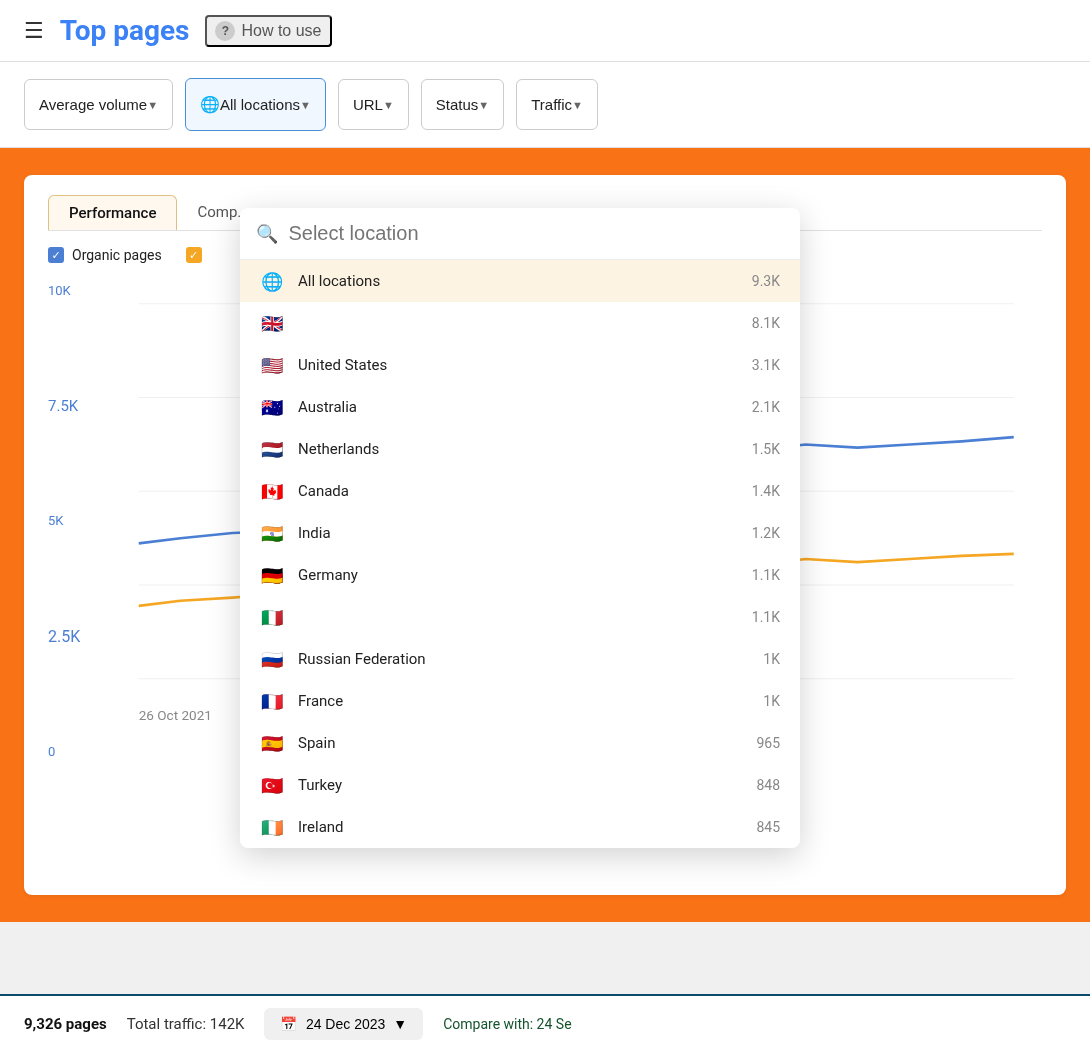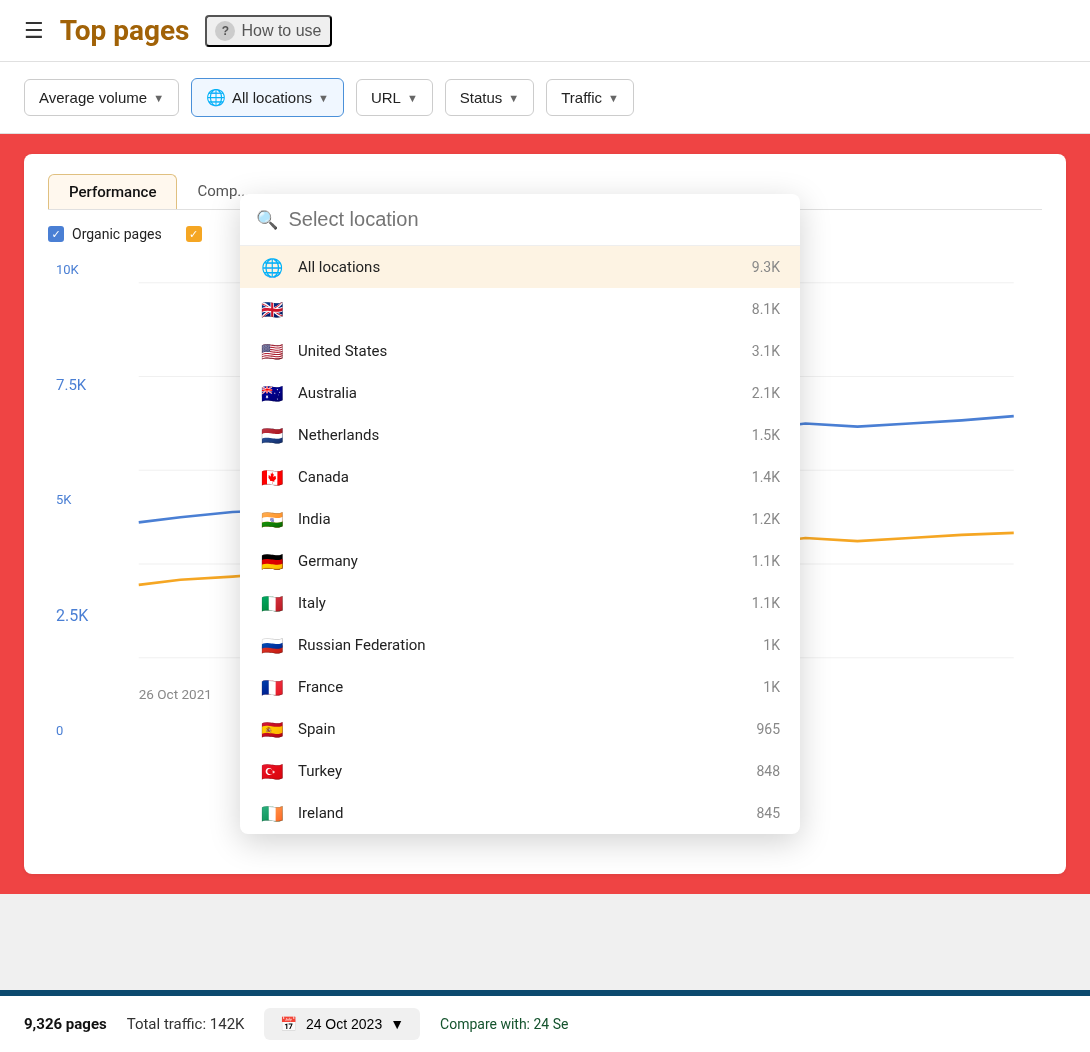--- a/index.html
+++ b/index.html
@@ -22,21 +22,21 @@
       border-bottom: 1px solid #e0e0e0;
     }
     .hamburger-icon {
       font-size: 22px;
       color: #333;
       cursor: pointer;
     }
     .page-title {
       font-size: 28px;
       font-weight: 700;
-      color: #a16207;
+      color: #3b82f6;
     }
     .how-to-use-btn {
       display: flex;
       align-items: center;
       gap: 6px;
       color: #555;
       font-size: 16px;
       cursor: pointer;
       padding: 4px 8px;
       border-radius: 4px;
@@ -59,22 +59,21 @@
       background: #fff;
       padding: 16px 24px;
       display: flex;
       align-items: center;
       gap: 12px;
       border-bottom: 1px solid #e0e0e0;
     }
     .filter-btn {
       display: flex;
       align-items: center;
-      gap: 6px;
-      padding: 9px 14px;
+      padding: 16px 14px;
       border: 1.5px solid #ccc;
       border-radius: 6px;
       background: #fff;
       font-size: 15px;
       cursor: pointer;
       color: #222;
       white-space: nowrap;
     }
     .filter-btn.active {
       border-color: #4a90d9;
@@ -83,22 +82,22 @@
     .filter-btn .chevron {
       font-size: 11px;
       color: #666;
     }
     .globe-icon {
       font-size: 16px;
     }
 
     
     .main-content {
-      background: #ef4444;
-      padding: 20px 24px;
+      background: #f97316;
+      padding: 27px 24px;
       position: relative;
     }
 
     
     .chart-panel {
       background: #fff;
       border-radius: 8px;
       padding: 20px 24px;
       box-shadow: 0 1px 4px rgba(0,0,0,0.08);
       position: relative;
@@ -164,21 +163,21 @@
       height: 500px;
     }
     .chart-svg {
       width: 100%;
       height: 100%;
     }
 
     
     .y-labels {
       position: absolute;
-      left: 8px;
+      left: 0;
       top: 0;
       display: flex;
       flex-direction: column;
       justify-content: space-between;
       height: 100%;
       font-size: 12px;
       color: #888;
       padding-bottom: 24px;
     }
 
@@ -247,21 +246,21 @@
     }
     .dropdown-item .count {
       color: #888;
       font-size: 14px;
       margin-left: auto;
     }
 
     
     .status-bar {
       background: #fff;
-      border-top: 6px solid #0c4a6e;
+      border-top: 2px solid #0c4a6e;
       padding: 12px 24px;
       display: flex;
       align-items: center;
       gap: 20px;
       position: absolute;
       bottom: 0;
       left: 0;
       right: 0;
     }
     .pages-count {
@@ -462,21 +461,20 @@
           <span class="country-name">India</span>
           <span class="count">1.2K</span>
         </div>
         <div class="dropdown-item">
           <span class="flag">🇩🇪</span>
           <span class="country-name">Germany</span>
           <span class="count">1.1K</span>
         </div>
         <div class="dropdown-item">
           <span class="flag">🇮🇹</span>
-          <span class="country-name">Italy</span>
           <span class="count">1.1K</span>
         </div>
         <div class="dropdown-item">
           <span class="flag">🇷🇺</span>
           <span class="country-name">Russian Federation</span>
           <span class="count">1K</span>
         </div>
         <div class="dropdown-item">
           <span class="flag">🇫🇷</span>
           <span class="country-name">France</span>
@@ -499,17 +497,17 @@
         </div>
       </div>
   </div>
 </div>
 
 <div class="status-bar">
   <span class="pages-count">9,326 pages</span>
   <span class="traffic-text">Total traffic: 142K</span>
   <button class="date-btn">
     <span>📅</span>
-    <span>24 Oct 2023</span>
+    <span>24 Dec 2023</span>
     <span>▼</span>
   </button>
   <span class="compare-text">Compare with: 24 Se</span>
 </div>
 
 </body></html>

